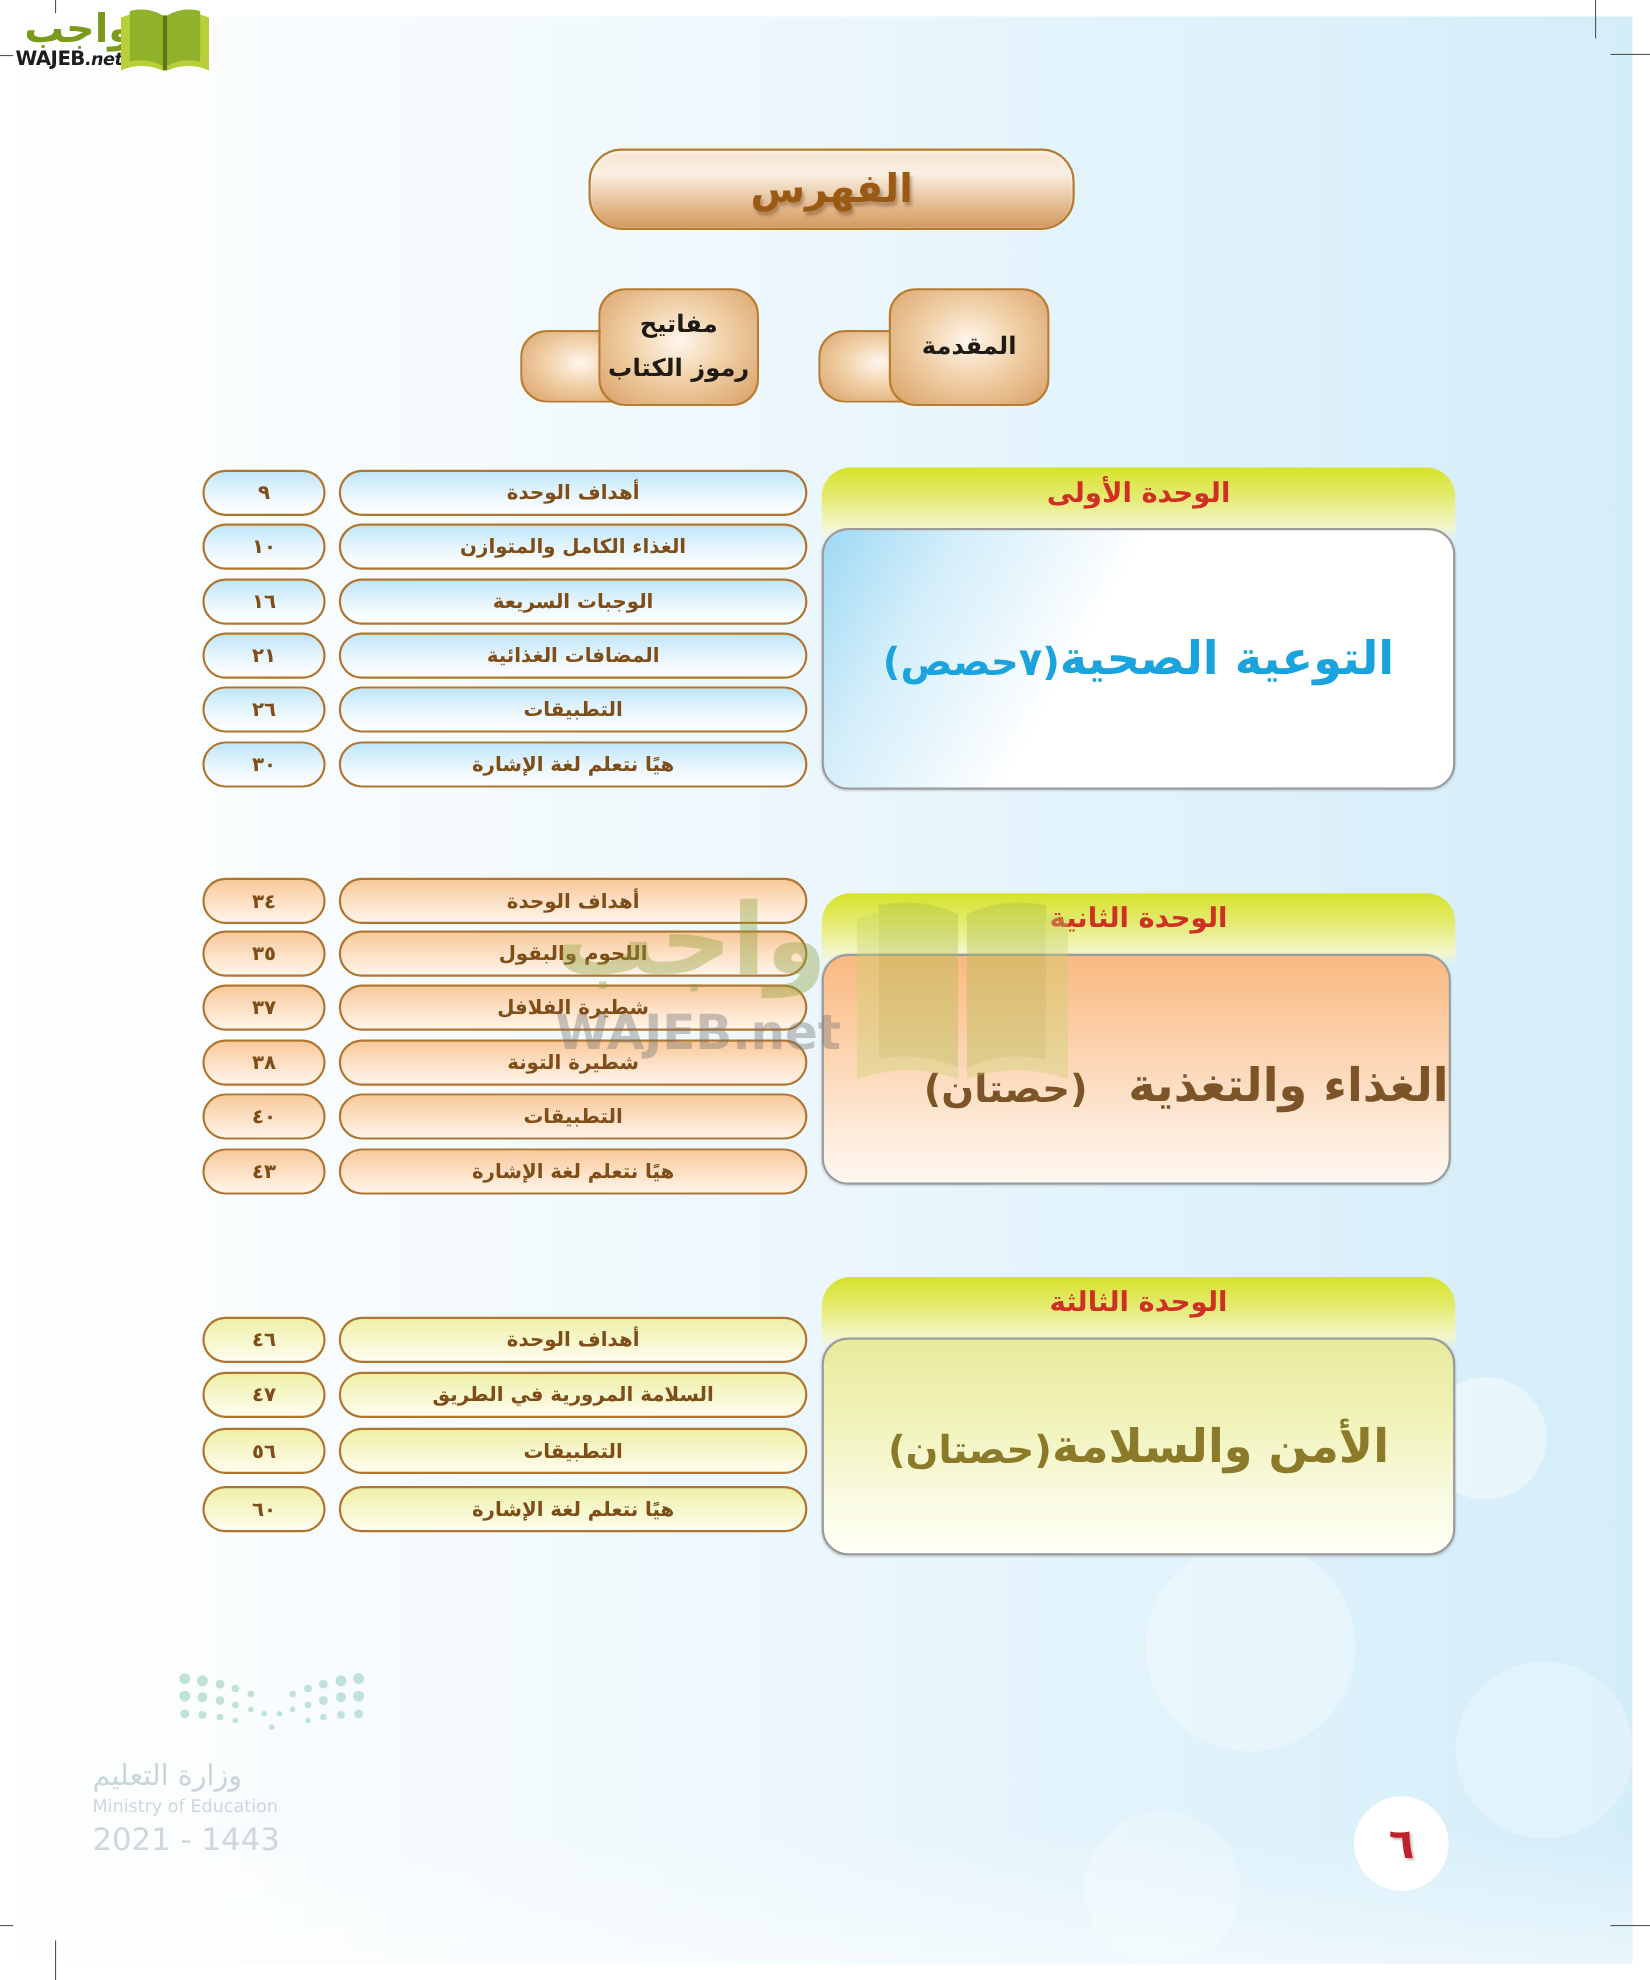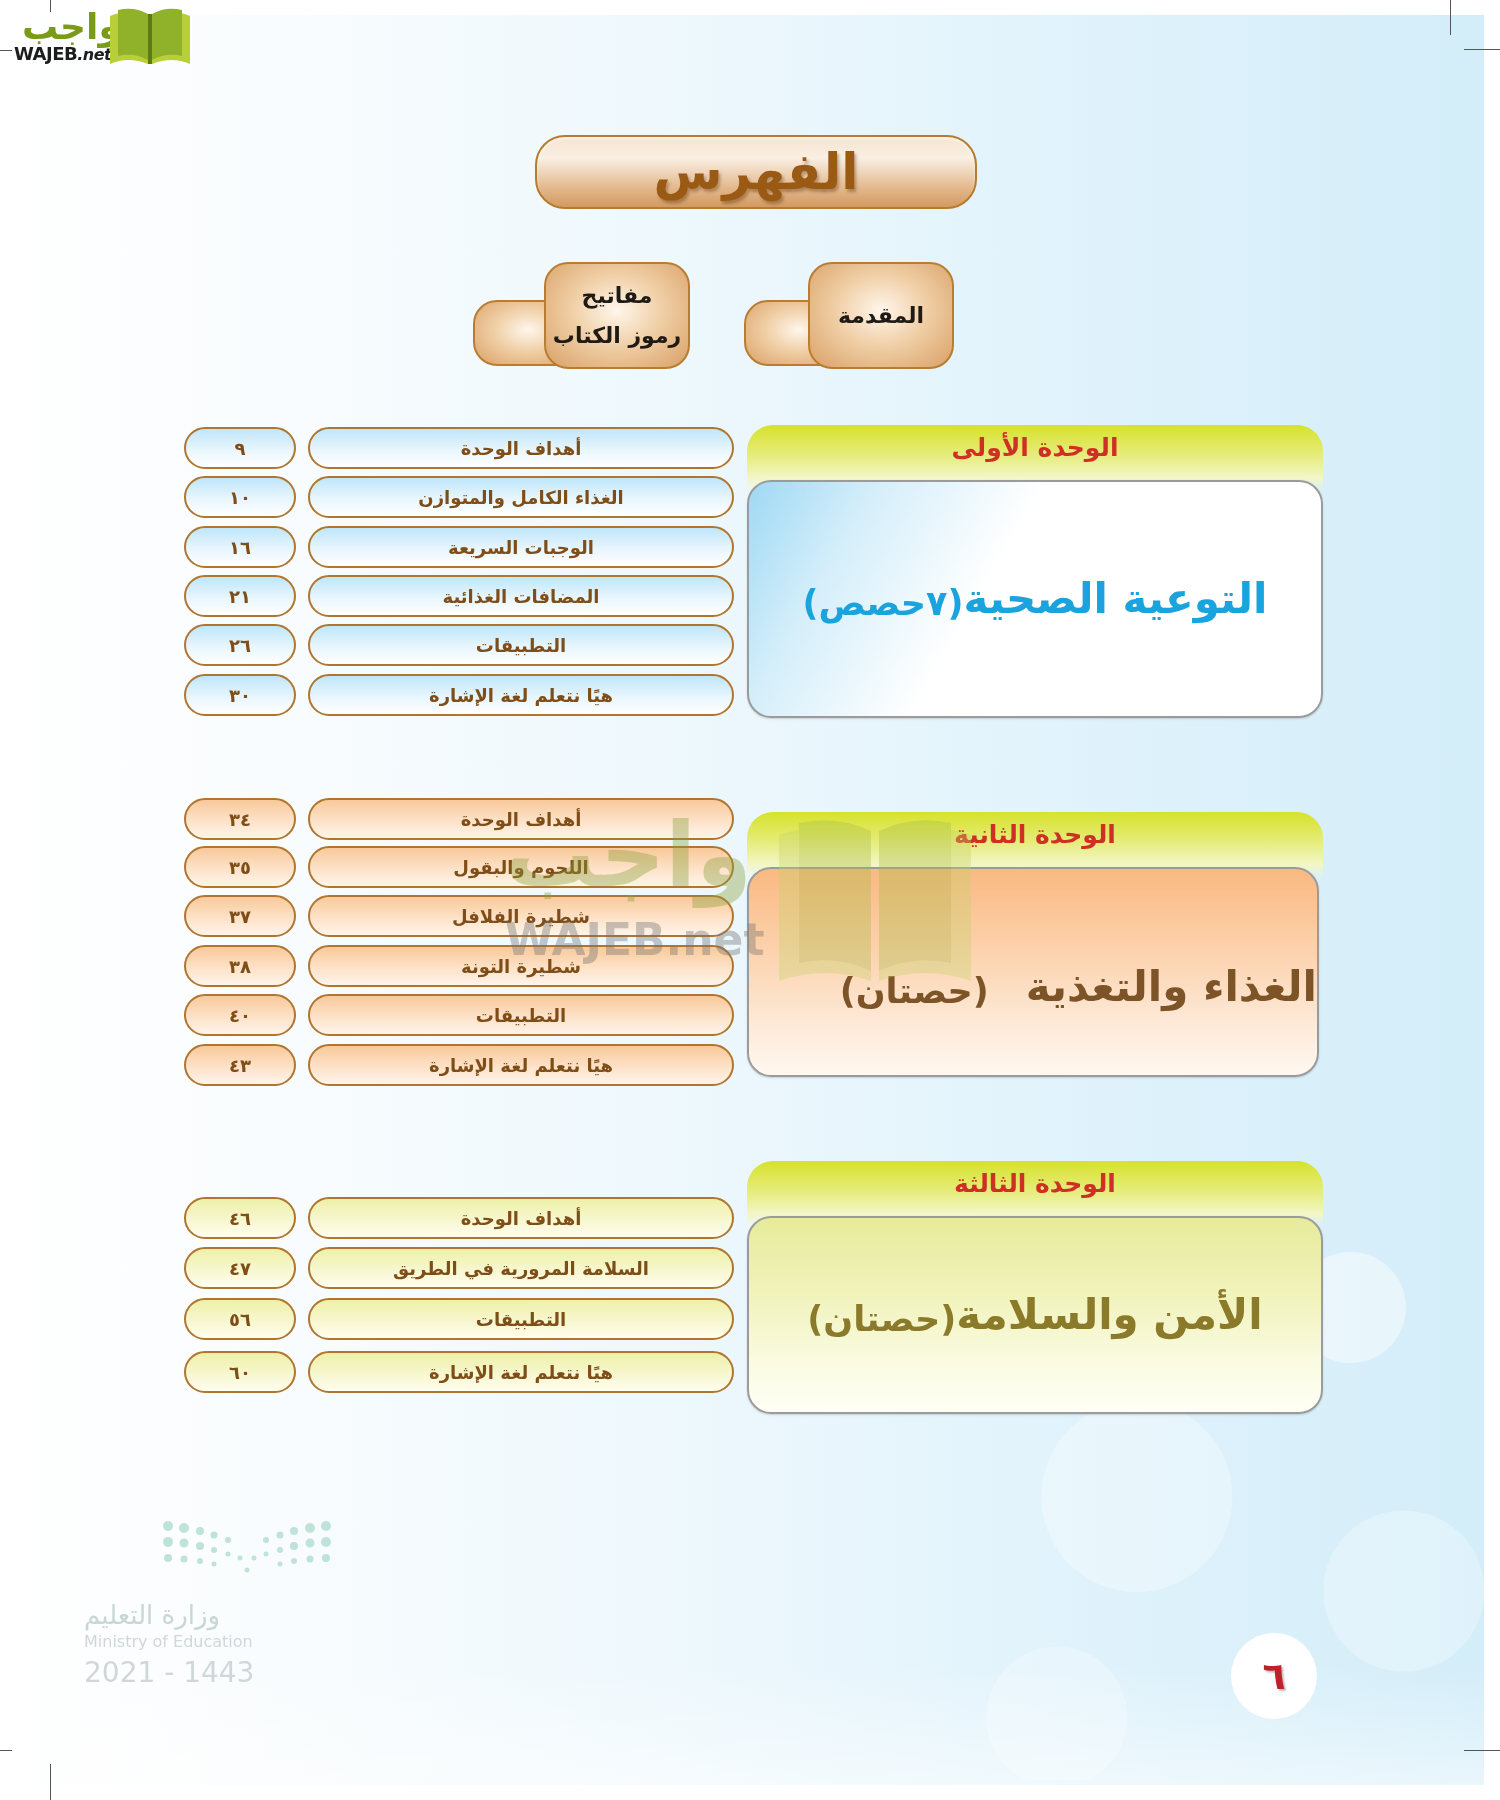--- a/index.html
+++ b/index.html
@@ -35,21 +35,21 @@
   .logo-book { position:absolute; left:100px; top:2px; }
 
   
   .title-pill {
     position:absolute; left:535px; top:135px; width:438px; height:70px;
     border:2px solid #b77b2c; border-radius:30px;
     background:linear-gradient(180deg, #f6e4cf 0%, #f9efe3 30%, #e2b588 75%, #d39a62 100%);
     display:flex; align-items:center; justify-content:center;
     box-shadow:inset 0 2px 3px rgba(255,255,255,0.6);
   }
-  .title-text { font-size:50px; font-weight:bold; color:#9a5a14; text-shadow:2px 3px 3px rgba(80,40,0,0.35); direction:rtl; }
+  .title-text { font-size:36px; font-weight:bold; color:#9a5a14; text-shadow:2px 3px 3px rgba(80,40,0,0.35); direction:rtl; }
 
   
   .tan-box {
     position:absolute; border:2px solid #b97d32; border-radius:24px;
     background:radial-gradient(ellipse at 50% 45%, #fff6ec 0%, #f0cfa6 45%, #d9a066 100%);
     display:flex; align-items:center; justify-content:center; text-align:center;
     color:#1f1a14; font-weight:bold; direction:rtl;
   }
   .tan-page { border-radius:24px 0 0 24px; font-size:22px; justify-content:flex-start; padding-left:30px; box-sizing:border-box; }
   .tan-main { font-size:22px; line-height:40px; }

